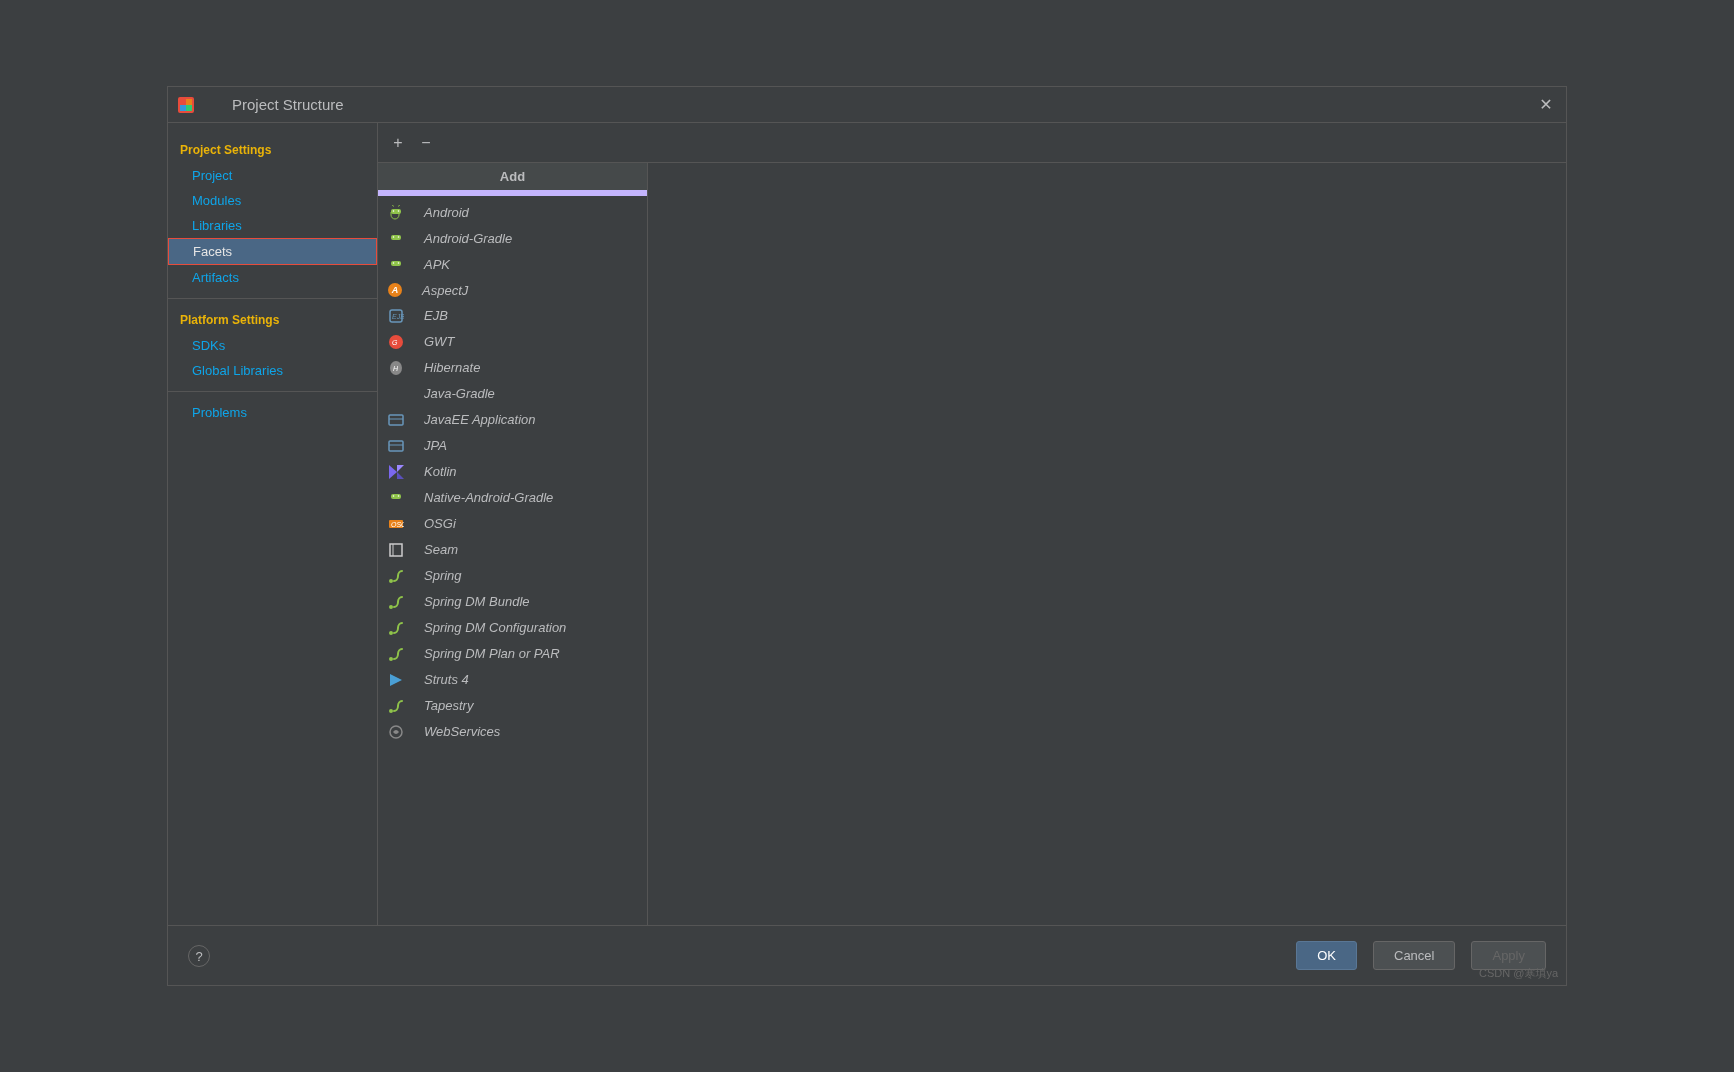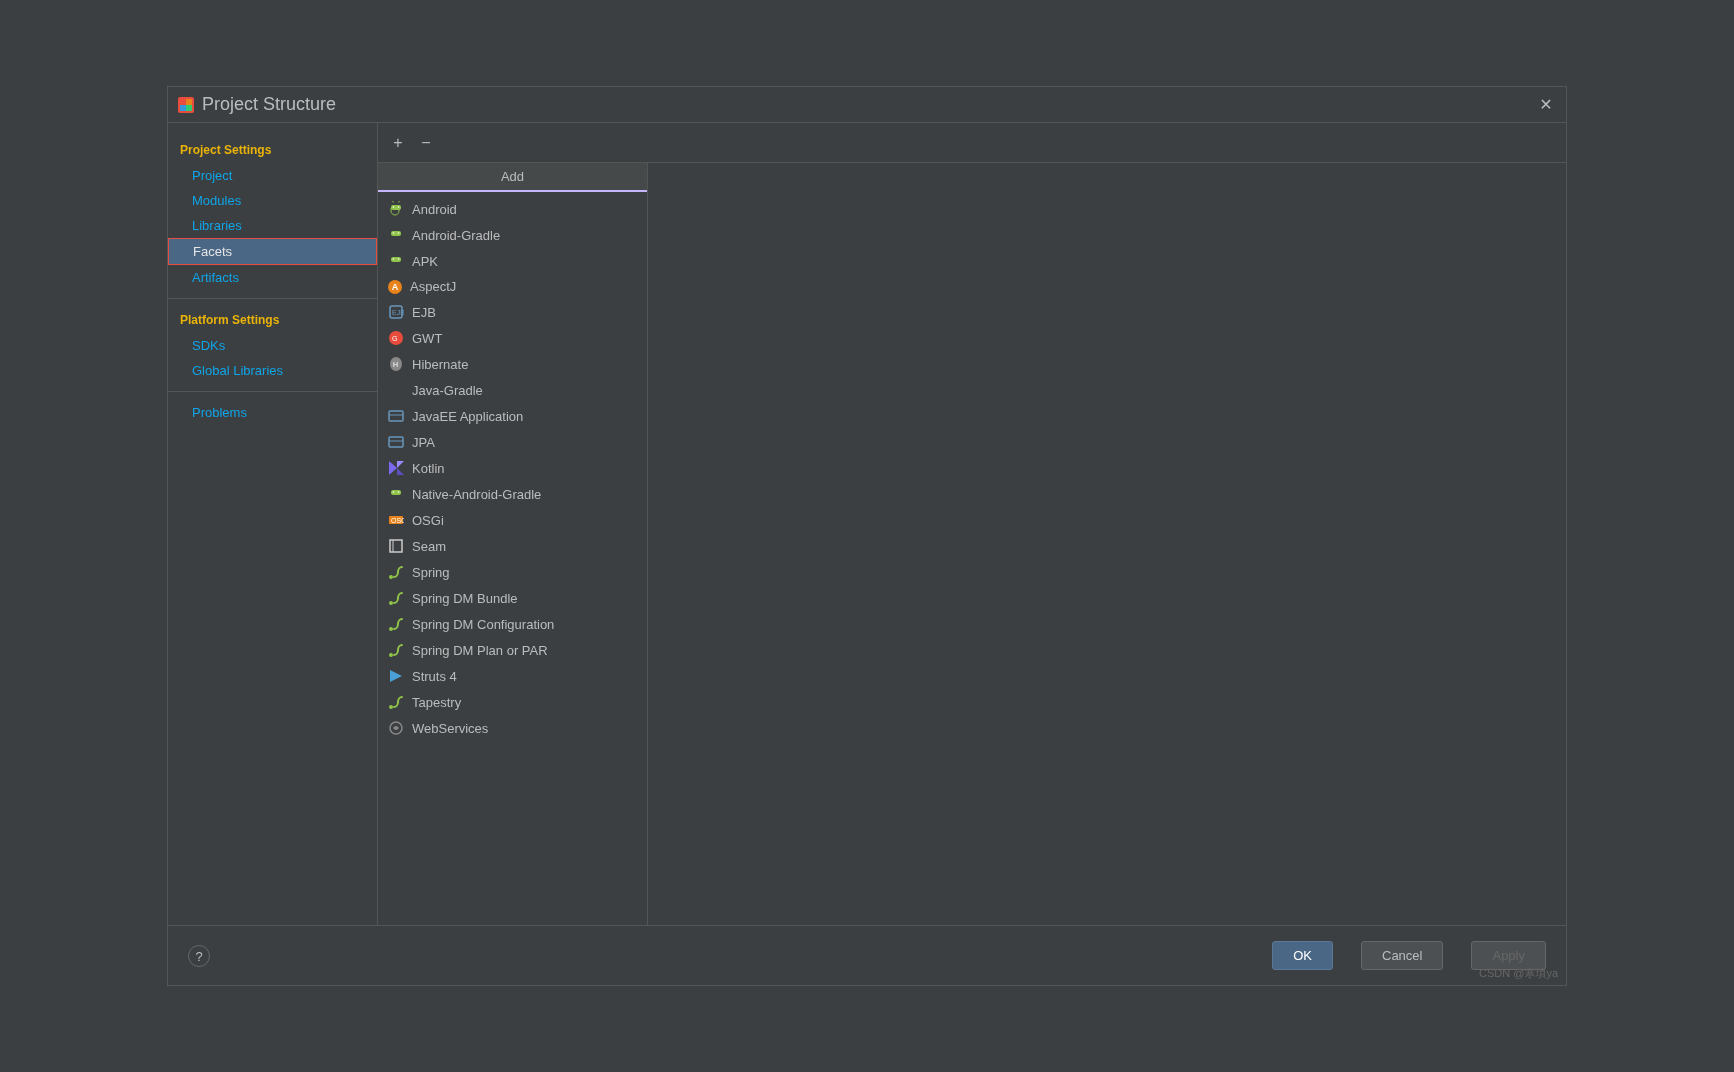--- a/index.html
+++ b/index.html
@@ -42,21 +42,22 @@
       display: flex;
       align-items: center;
       justify-content: center;
       font-size: 10px;
       color: white;
       flex-shrink: 0;
     }
     .title-bar-text {
       flex: 1;
       color: #bbbcbe;
-      font-size: 18px;
+      font-size: 15px;
+      margin-left: 30px;
     }
     .close-btn {
       width: 20px;
       height: 20px;
       display: flex;
       align-items: center;
       justify-content: center;
       cursor: pointer;
       color: #bbbcbe;
       font-size: 16px;
@@ -136,41 +137,43 @@
       width: 270px;
       background: #3c3f41;
       border-right: 1px solid #555;
       display: flex;
       flex-direction: column;
       flex-shrink: 0;
     }
     .facet-list-header {
       padding: 6px 10px;
       background: #45494a;
-      border-bottom: 2px solid #c4b5fd;
+      border-bottom: 6px solid #c4b5fd;
       font-size: 13px;
       color: #bbbcbe;
       text-align: center;
+      font-weight: bold;
     }
     .facet-list {
       flex: 1;
       overflow-y: auto;
       padding: 4px 0;
     }
     .facet-list::-webkit-scrollbar { width: 8px; }
     .facet-list::-webkit-scrollbar-track { background: #3c3f41; }
     .facet-list::-webkit-scrollbar-thumb { background: #666; border-radius: 4px; }
     .facet-item {
       display: flex;
-      align-items: center;
+      align-items: flex-start;
       padding: 5px 10px;
       cursor: pointer;
-      gap: 8px;
-      color: #bbbcbe;
-      font-size: 13px;
+      gap: 20px;
+      color: #bbbcbe;
+      font-size: 13px;
+      font-style: italic;
     }
     .facet-item.selected {
       background: #4a6785;
       color: #ffffff;
       border: 1.5px solid #e74c3c;
     }
     .facet-icon {
       width: 16px;
       height: 16px;
       flex-shrink: 0;
@@ -193,21 +196,21 @@
     }
     
     .bottom-bar {
       height: 60px;
       background: #3c3f41;
       border-top: 1px solid #555;
       display: flex;
       align-items: center;
       justify-content: flex-end;
       padding: 0 20px;
-      gap: 28px;
+      gap: 16px;
       flex-shrink: 0;
     }
     .btn {
       padding: 6px 20px;
       border: 1px solid #666;
       border-radius: 3px;
       cursor: pointer;
       font-size: 13px;
       background: #4c5052;
       color: #bbbcbe;

